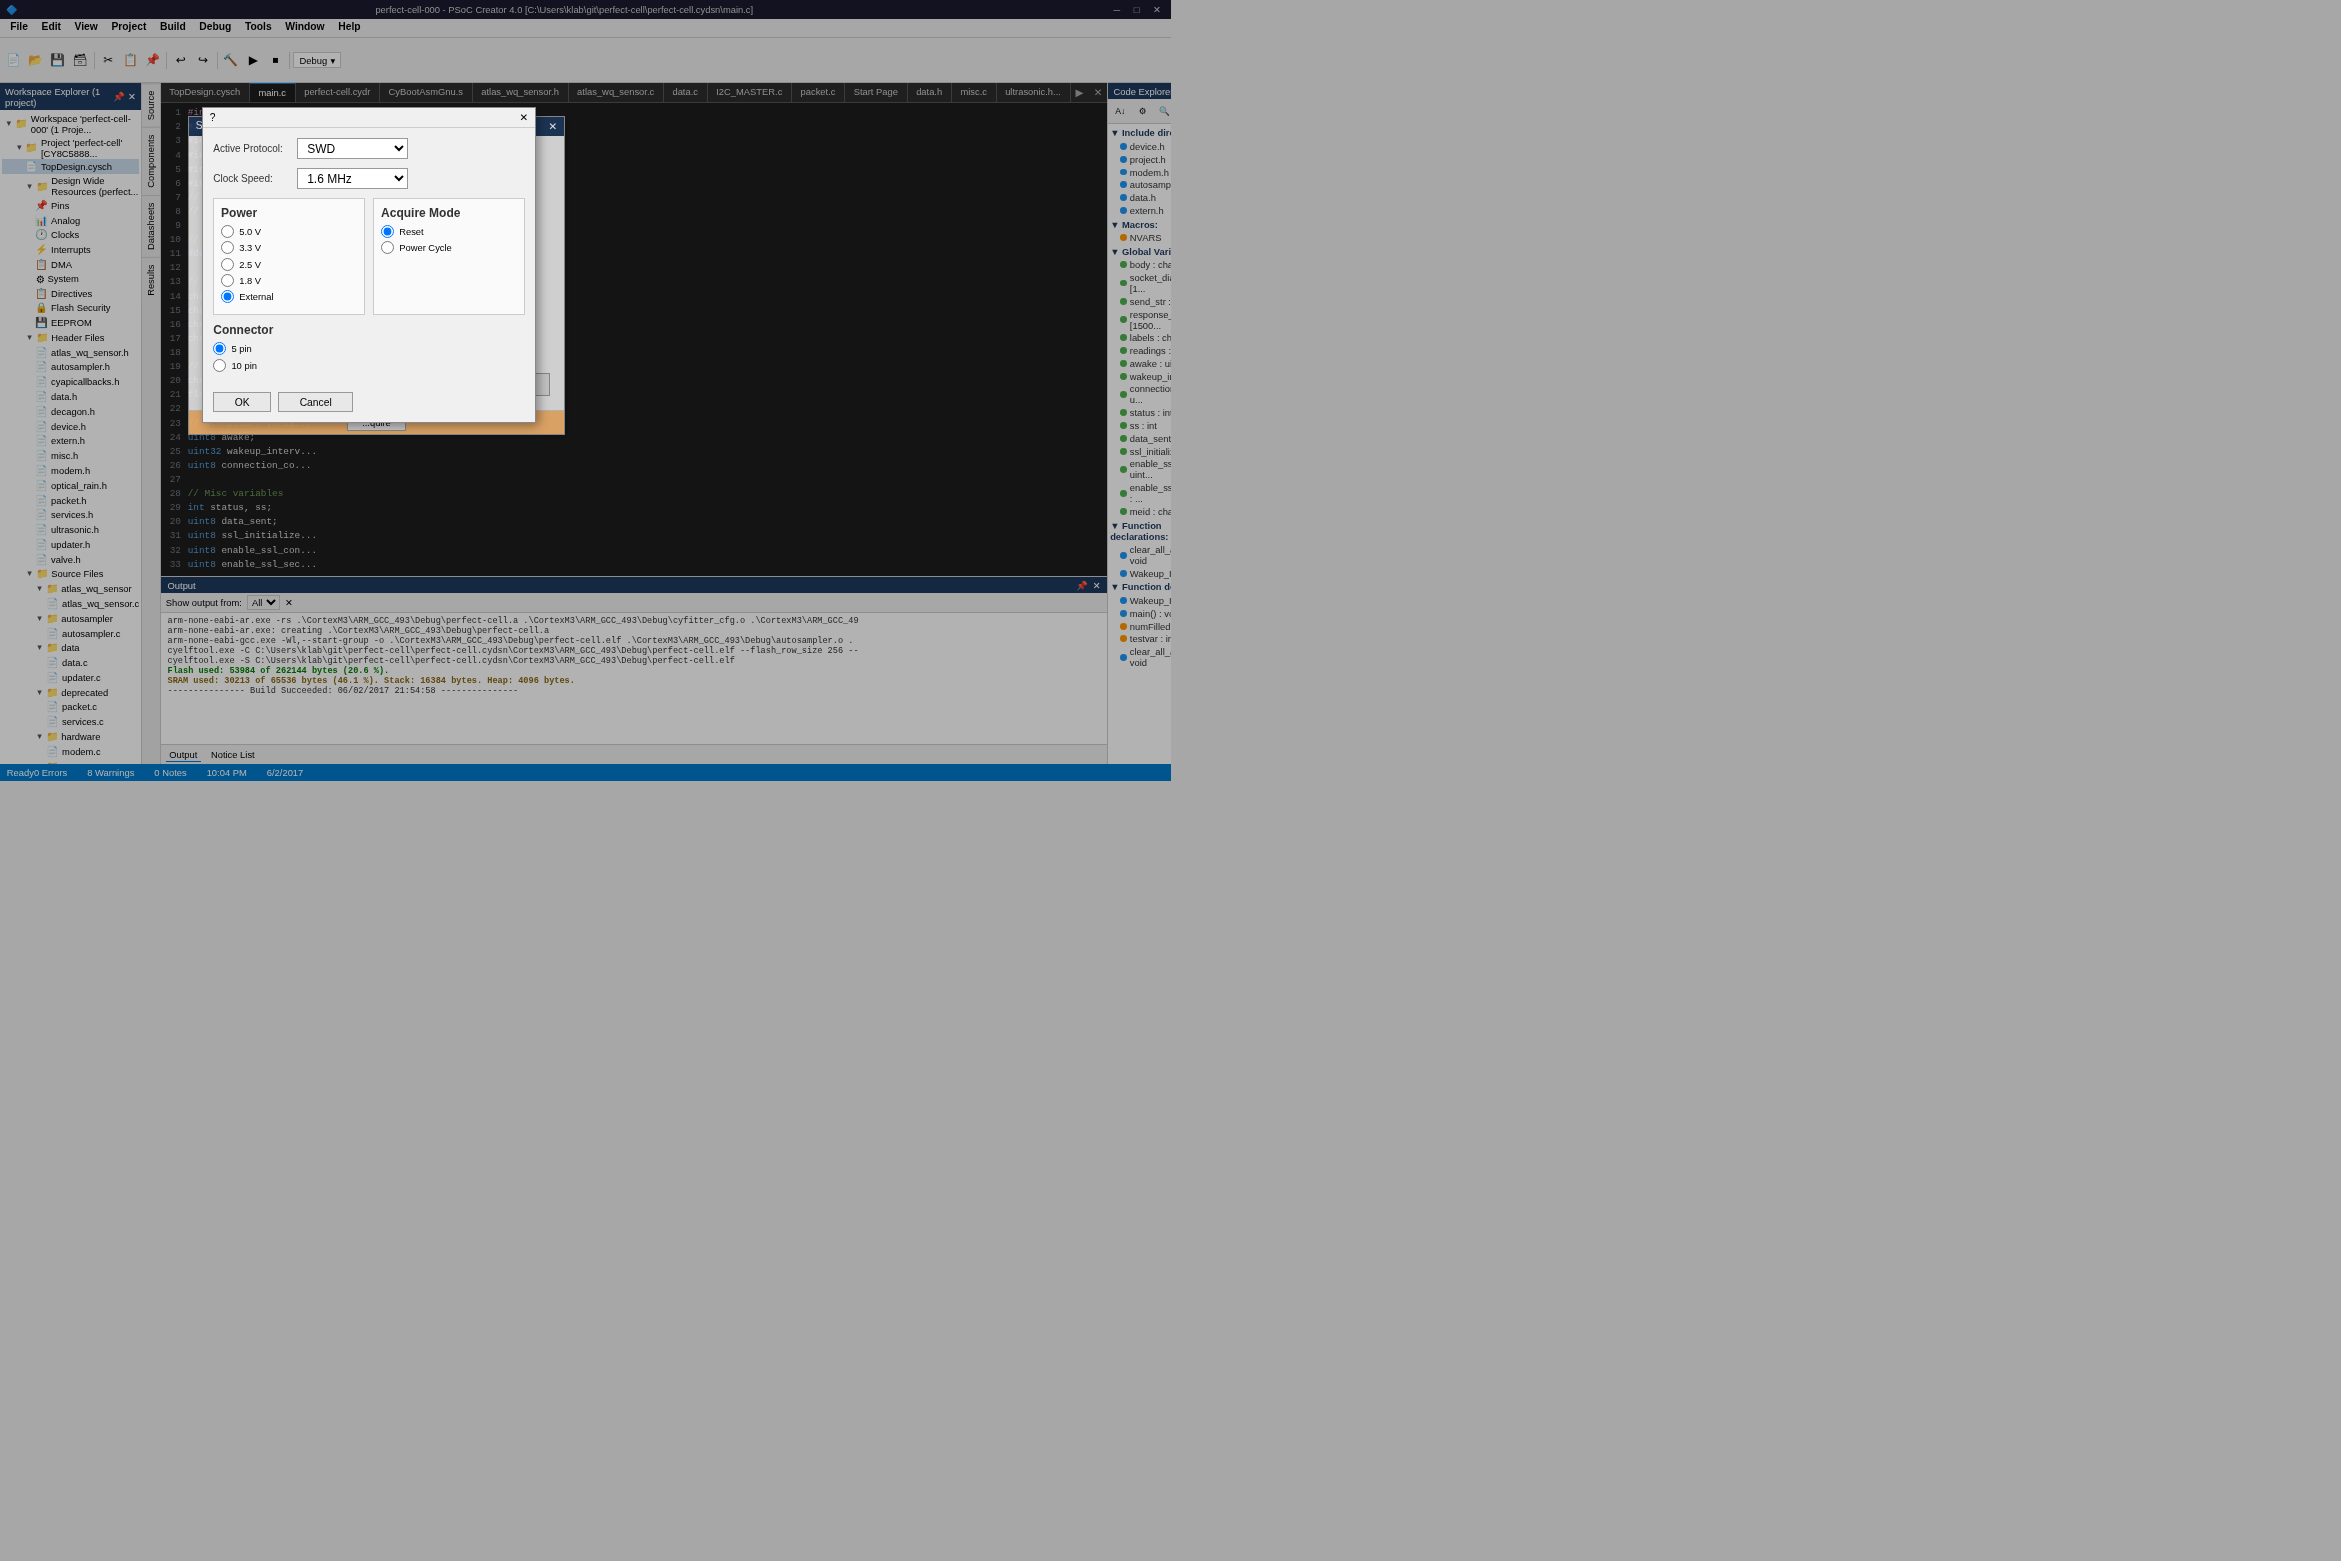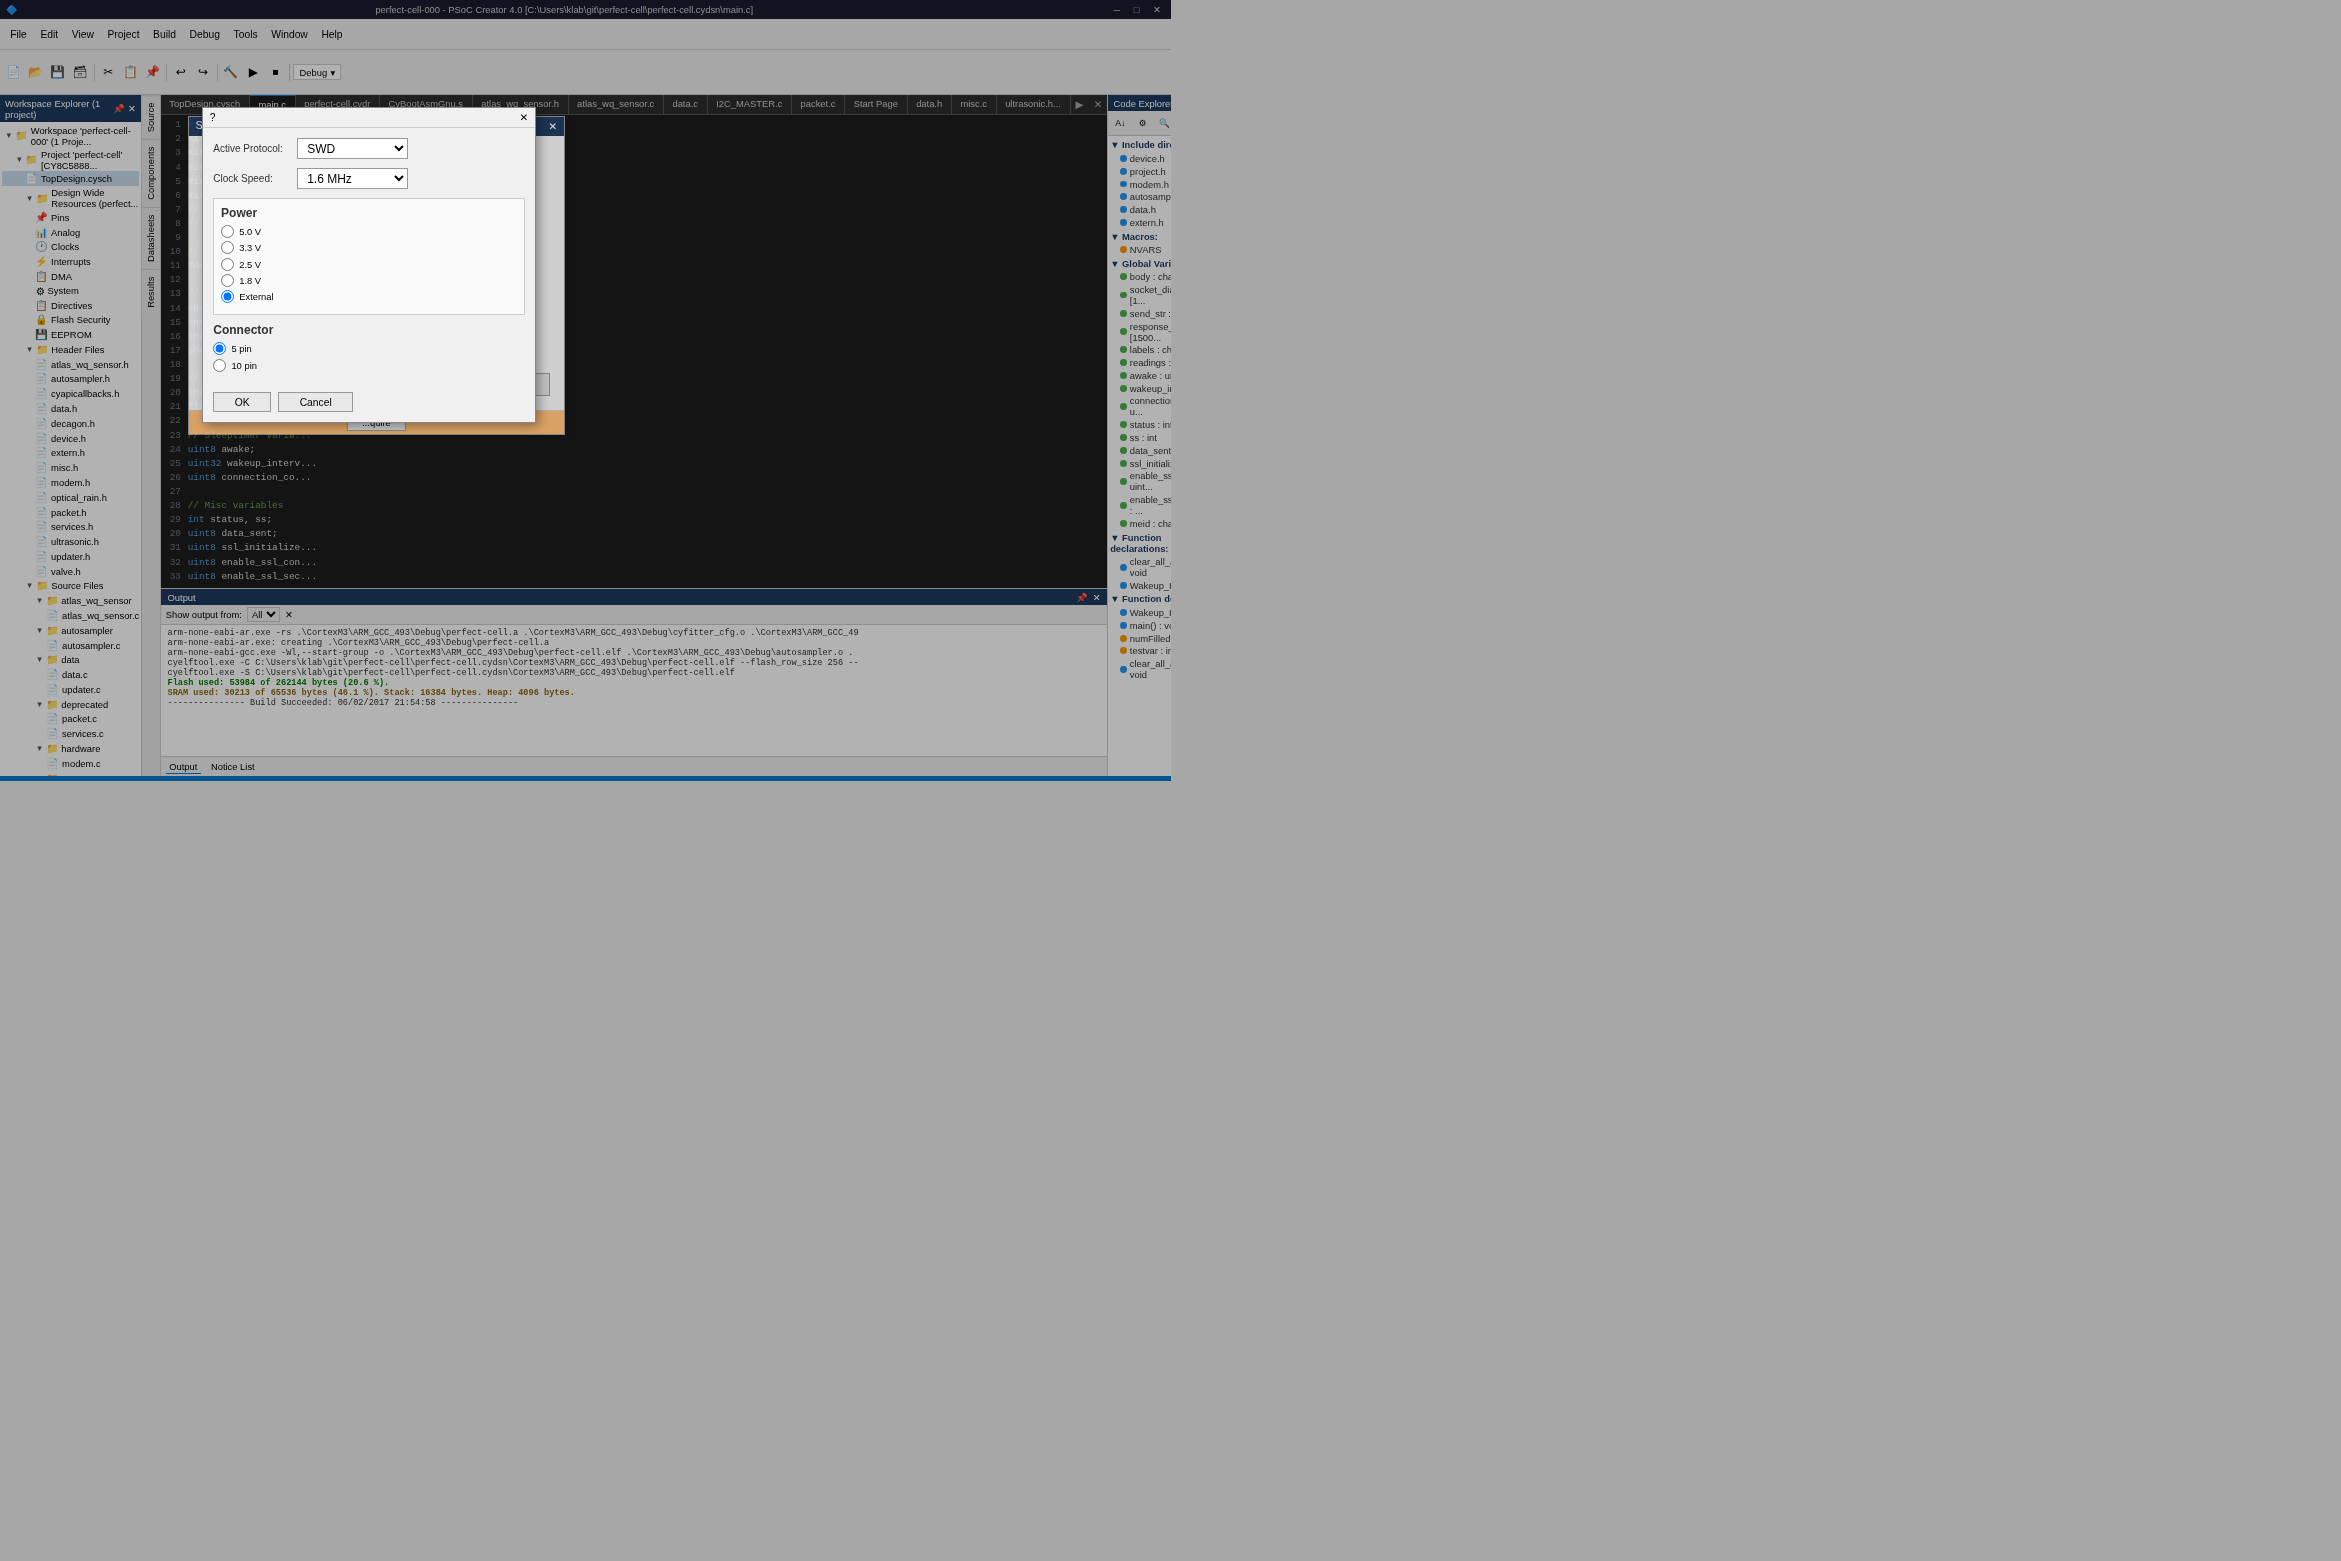--- a/index.html
+++ b/index.html
@@ -5,21 +5,21 @@
     * { box-sizing: border-box; margin: 0; padding: 0; }
     body { font-family: 'Segoe UI', Tahoma, sans-serif; font-size: 10.3px; background: #f0f0f0; overflow: hidden; width: 1171px; height: 781px; position: relative; }
     
     
     #titlebar { background: #1a1a2e; color: #ccc; height: 19px; display: flex; align-items: center; padding: 0 6.8px; font-size: 9.4px; justify-content: space-between; }
     #titlebar .title { flex: 1; text-align: center; }
     #titlebar .controls { display: flex; gap: 6.8px; font-size: 9.4px; }
     #titlebar .controls span { cursor: pointer; padding: 0 3.4px; }
 
     
-    #menubar { background: #f0f0f0; height: 31px; display: flex; align-items: center; border-bottom: 0.9px solid #ccc; padding: 0 3.4px; }
+    #menubar { background: #f0f0f0; height: 19px; display: flex; align-items: flex-start; border-bottom: 0.9px solid #ccc; padding: 0 3.4px; font-weight: bold; }
     #menubar .menu-item { padding: 1.7px 6.8px; cursor: pointer; font-size: 10.3px; }
 
     
     #toolbar { background: #f0f0f0; height: 45px; border-bottom: 0.9px solid #ccc; display: flex; align-items: center; padding: 1.7px 3.4px; gap: 1.7px; flex-wrap: wrap; }
     .tb-btn { width: 20.5px; height: 20.5px; border: 0.9px solid transparent; background: transparent; cursor: pointer; display: flex; align-items: center; justify-content: center; font-size: 12px; }
     .tb-sep { width: 0.9px; height: 17px; background: #ccc; margin: 0 1.7px; }
     .tb-dropdown { border: 0.9px solid #ccc; padding: 1.7px 5.1px; font-size: 9.4px; background: white; cursor: pointer; display: flex; align-items: center; gap: 3.4px; }
 
     
     #main { display: flex; height: calc(781px - 19px - 19px - 45px - 17px); }
@@ -687,20 +687,31 @@
           </div>
           <div class="dcd-radio-row">
             <input type="radio" name="power" style="">
             <label>1.8 V</label>
           </div>
           <div class="dcd-radio-row">
             <input type="radio" name="power" checked="" style="">
             <label>External</label>
           </div>
         </div>
+        <div class="dcd-group-half">
+          <div class="dcd-group-title">Acquire Mode</div>
+          <div class="dcd-radio-row">
+            <input type="radio" name="acquire" checked="" style="">
+            <label>Reset</label>
+          </div>
+          <div class="dcd-radio-row">
+            <input type="radio" name="acquire" style="">
+            <label>Power Cycle</label>
+          </div>
+        </div>
       </div>
 
       <div style="margin-top:8.6px;">
         <div class="dcd-group-title">Connector</div>
         <div class="dcd-radio-row">
           <input type="radio" name="connector" checked="" style="">
           <label>5 pin</label>
         </div>
         <div class="dcd-radio-row">
           <input type="radio" name="connector" style="">

